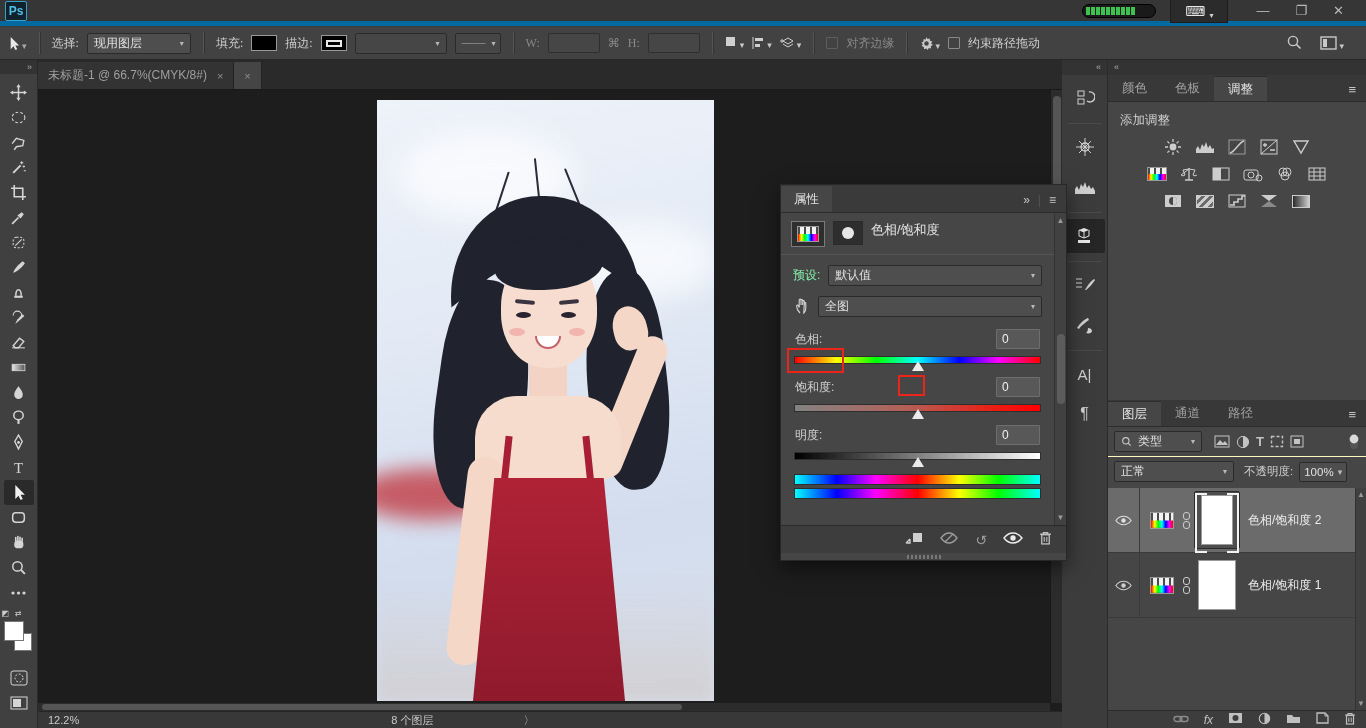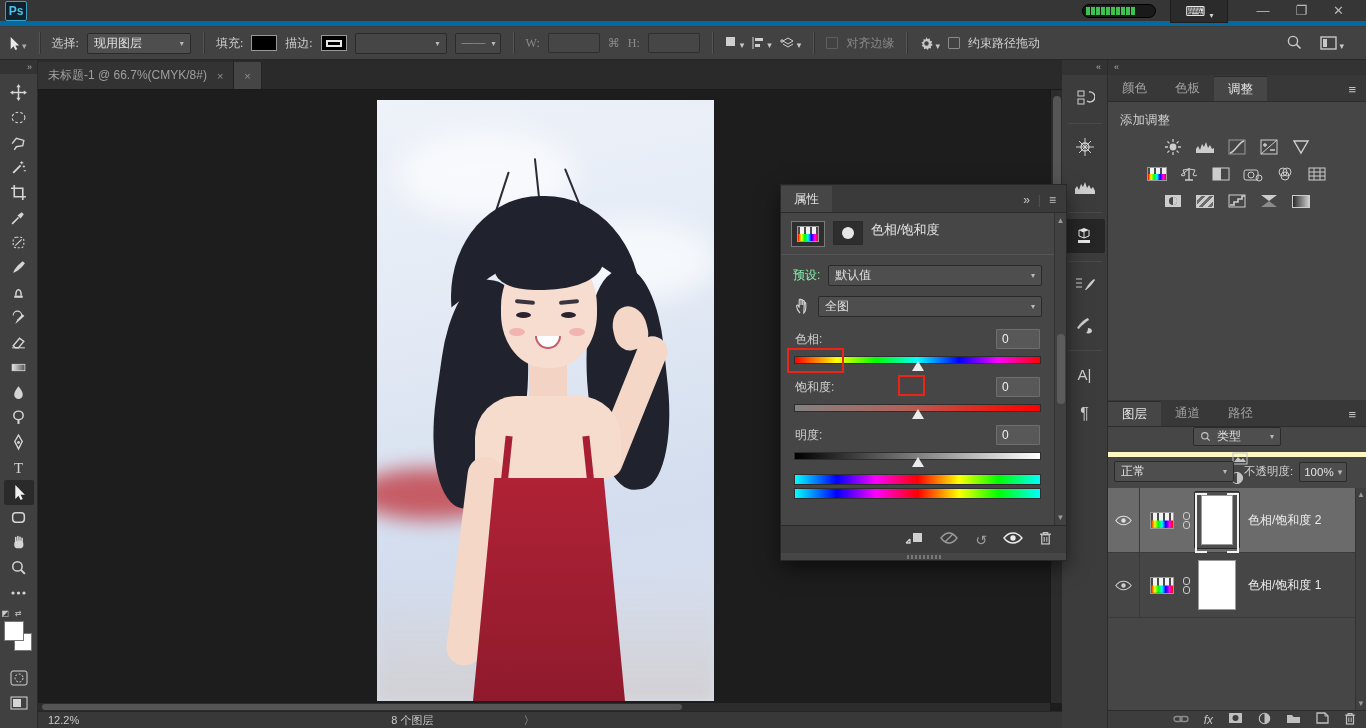--- a/index.html
+++ b/index.html
@@ -120,21 +120,21 @@
   .ptab.active { background:#464646; color:#e3e3e3; border-top:1px solid #2c2c2c; }
   .pmenu { margin-left:auto; padding:0 10px 4px 0; color:#c5c5c5; font-size:13px; }
   .adjpanel { position:absolute; left:0; top:15px; width:100%; height:323px; }
   .adjbody { padding:10px 12px; }
   .adjicon-row { display:flex; justify-content:center; gap:10px; margin-top:9px; }
   .adjico { width:22px; height:18px; display:flex; align-items:center; justify-content:center; color:#cdcdcd; font-size:14px; }
   .topstrip { height:15px; background:#333; color:#aaa; font-size:9px; text-align:left; padding-left:6px; line-height:15px; }
 
   .layerspanel { position:absolute; left:0; top:340px; width:100%; bottom:0; }
   .lrow { display:flex; align-items:center; gap:6px; padding:0 6px; }
-  .filterrow { height:30px; border-bottom:5px solid #fef9c3;flex-direction:column; }
+  .filterrow { height:30px; border-bottom:1px solid #fef9c3; }
   .blendrow { height:29px; }
   .lockrow { height:27px; border-bottom:1px solid #3a3a3a; }
   .lock-ico { color:#c3c3c3; display:flex; align-items:center; }
   .opacity-box { height:20px; background:#4e4e4e; border:1px solid #2a2a2a; border-radius:2px; color:#e0e0e0;
     display:flex; align-items:center; padding:0 4px; gap:4px; font-size:11.5px; }
   .layerlist { position:absolute; left:0; top:88px; right:0; bottom:18px; overflow:hidden; }
   .layer { height:65px; display:flex; align-items:center; border-bottom:1px solid #3a3a3a; background:#464646; }
   .layer.selected { background:#6b6b6b; }
   .eyecol { width:32px; align-self:stretch; border-right:1px solid #3a3a3a; display:flex; align-items:center; justify-content:center; }
   .lthumb-adj { width:28px; height:22px; display:flex; align-items:center; justify-content:center; margin:0 3px 0 8px; }

